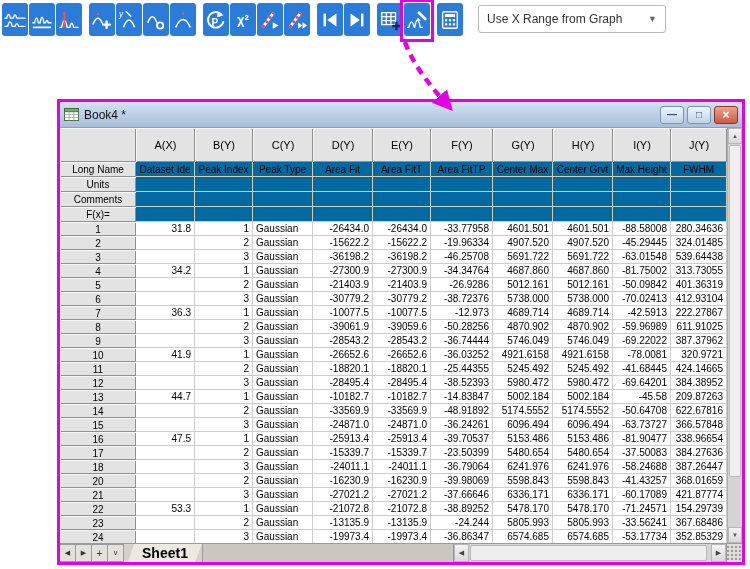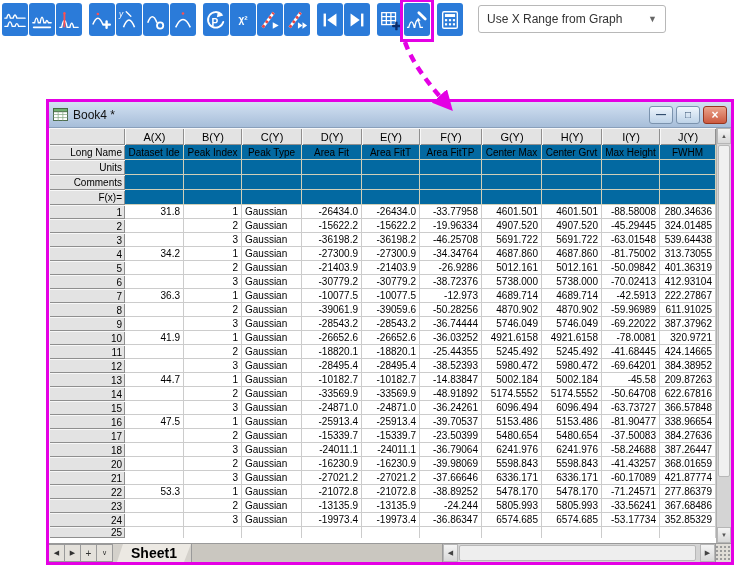--- a/index.html
+++ b/index.html
@@ -5,55 +5,55 @@
   html,body{margin:0;padding:0;background:#ffffff;}
   .stage{position:relative;width:750px;height:569px;background:#fff;overflow:hidden;
          font-family:"Liberation Sans",sans-serif;}
 
   
   .toolbar{position:absolute;left:2px;top:3px;display:flex;align-items:flex-start;}
   .tbgroup{display:flex;margin-right:6px;}
   .tbtn{width:26px;height:33px;background:#2b7bd9;border-radius:3px;margin-right:1px;
         display:flex;align-items:center;justify-content:center;position:relative;}
   .tbtn svg{display:block;}
-  .tbtn .glyphtxt{color:#fff;font-size:10px;font-weight:bold;line-height:1;}
+  .tbtn .glyphtxt{color:#fff;font-size:13px;font-weight:bold;line-height:1;}
   .hl-box{position:absolute;border:3px solid #e400e4;pointer-events:none;z-index:5;}
 
   .dropdown{height:28px;width:188px;margin-left:8px;margin-top:2px;background:#fff;
             border:1px solid #b8b8b8;border-radius:3px;display:flex;align-items:center;
             padding:0 8px;box-sizing:border-box;}
   .dropdown .ddtext{flex:1;font-size:12px;color:#333;white-space:nowrap;overflow:hidden;}
   .dropdown .ddarrow{font-size:9px;color:#666;}
 
   
   .anno-arrow{position:absolute;left:385px;top:40px;z-index:10;pointer-events:none;}
 
   
-  .win{position:absolute;left:46px;top:99px;width:688px;height:466px;
+  .win{position:absolute;left:57px;top:99px;width:688px;height:466px;
        border:3px solid #e400e4;background:#fff;box-sizing:border-box;
        display:flex;flex-direction:column;}
   .titlebar{height:25px;flex:0 0 25px;background:linear-gradient(#d3e1f2,#a7bed9);
             border-bottom:1px solid #8aa0bb;display:flex;align-items:center;padding:0 4px;}
   .title-icon{width:15px;height:13px;margin-right:5px;flex:0 0 auto;}
   .title-text{font-size:12px;color:#111;flex:1;white-space:nowrap;}
   .winbtn{width:22px;height:16px;border:1px solid #7b93ae;border-radius:3px;margin-left:3px;
           background:linear-gradient(#eef5fc,#bed3e8);display:flex;align-items:center;
           justify-content:center;font-size:10px;color:#2e4a6b;line-height:1;font-weight:bold;}
   .winbtn.close{background:linear-gradient(#eba48d,#cc5a41);border-color:#96351f;color:#fff;
                 font-size:12px;}
 
   
   .gridarea{flex:1;display:flex;min-height:0;background:#fff;}
   .gridclip{width:667px;overflow:hidden;}
   table.ws{border-collapse:separate;border-spacing:0;table-layout:fixed;width:667px;}
   table.ws td,table.ws th{padding:0 3px;font-weight:normal;white-space:nowrap;overflow:hidden;
         box-sizing:border-box;font-size:10px;color:#000;}
-  tr.colhdr th{height:17px;font-size:11px;text-align:center;background:#e3e3e3;
+  tr.colhdr th{height:34px;font-size:11px;text-align:center;background:#e3e3e3;
         box-shadow:inset 1px 1px 0 #f8f8f8, inset -1px -1px 0 #8f8f8f;}
-  th.rowhead{background:#e3e3e3;text-align:right;font-size:10px;
+  th.rowhead{background:#e3e3e3;font-size:10px;
         box-shadow:inset 1px 1px 0 #f8f8f8, inset -1px -1px 0 #8f8f8f;}
   tr.lblrow td{height:15px;background:#0369a1;border-right:1px solid #cfcfb8;
         border-bottom:1px solid #cfcfb8;font-size:10px;text-align:center;}
   tr.lblrow th{height:15px;}
   tr.datarow td{height:14px;background:#fff;border-right:1px solid #cccccc;
         border-bottom:1px solid #cccccc;}
   tr.datarow th{height:14px;}
   td.al{text-align:left;} td.ar{text-align:right;}
   tr.partialrow th, tr.partialrow td{height:5px;border-bottom:none;}
 
@@ -622,21 +622,21 @@
                 <th class="rowhead">22</th>
                 <td class="ar">53.3</td>
                 <td class="ar">1</td>
                 <td class="al">Gaussian</td>
                 <td class="ar">-21072.8</td>
                 <td class="ar">-21072.8</td>
                 <td class="ar">-38.89252</td>
                 <td class="ar">5478.170</td>
                 <td class="ar">5478.170</td>
                 <td class="ar">-71.24571</td>
-                <td class="ar">277.86379</td>
+                <td class="ar">154.29739</td>
               </tr>
               <tr class="datarow">
                 <th class="rowhead">23</th>
                 <td class="ar"></td>
                 <td class="ar">2</td>
                 <td class="al">Gaussian</td>
                 <td class="ar">-13135.9</td>
                 <td class="ar">-13135.9</td>
                 <td class="ar">-24.244</td>
                 <td class="ar">5805.993</td>

